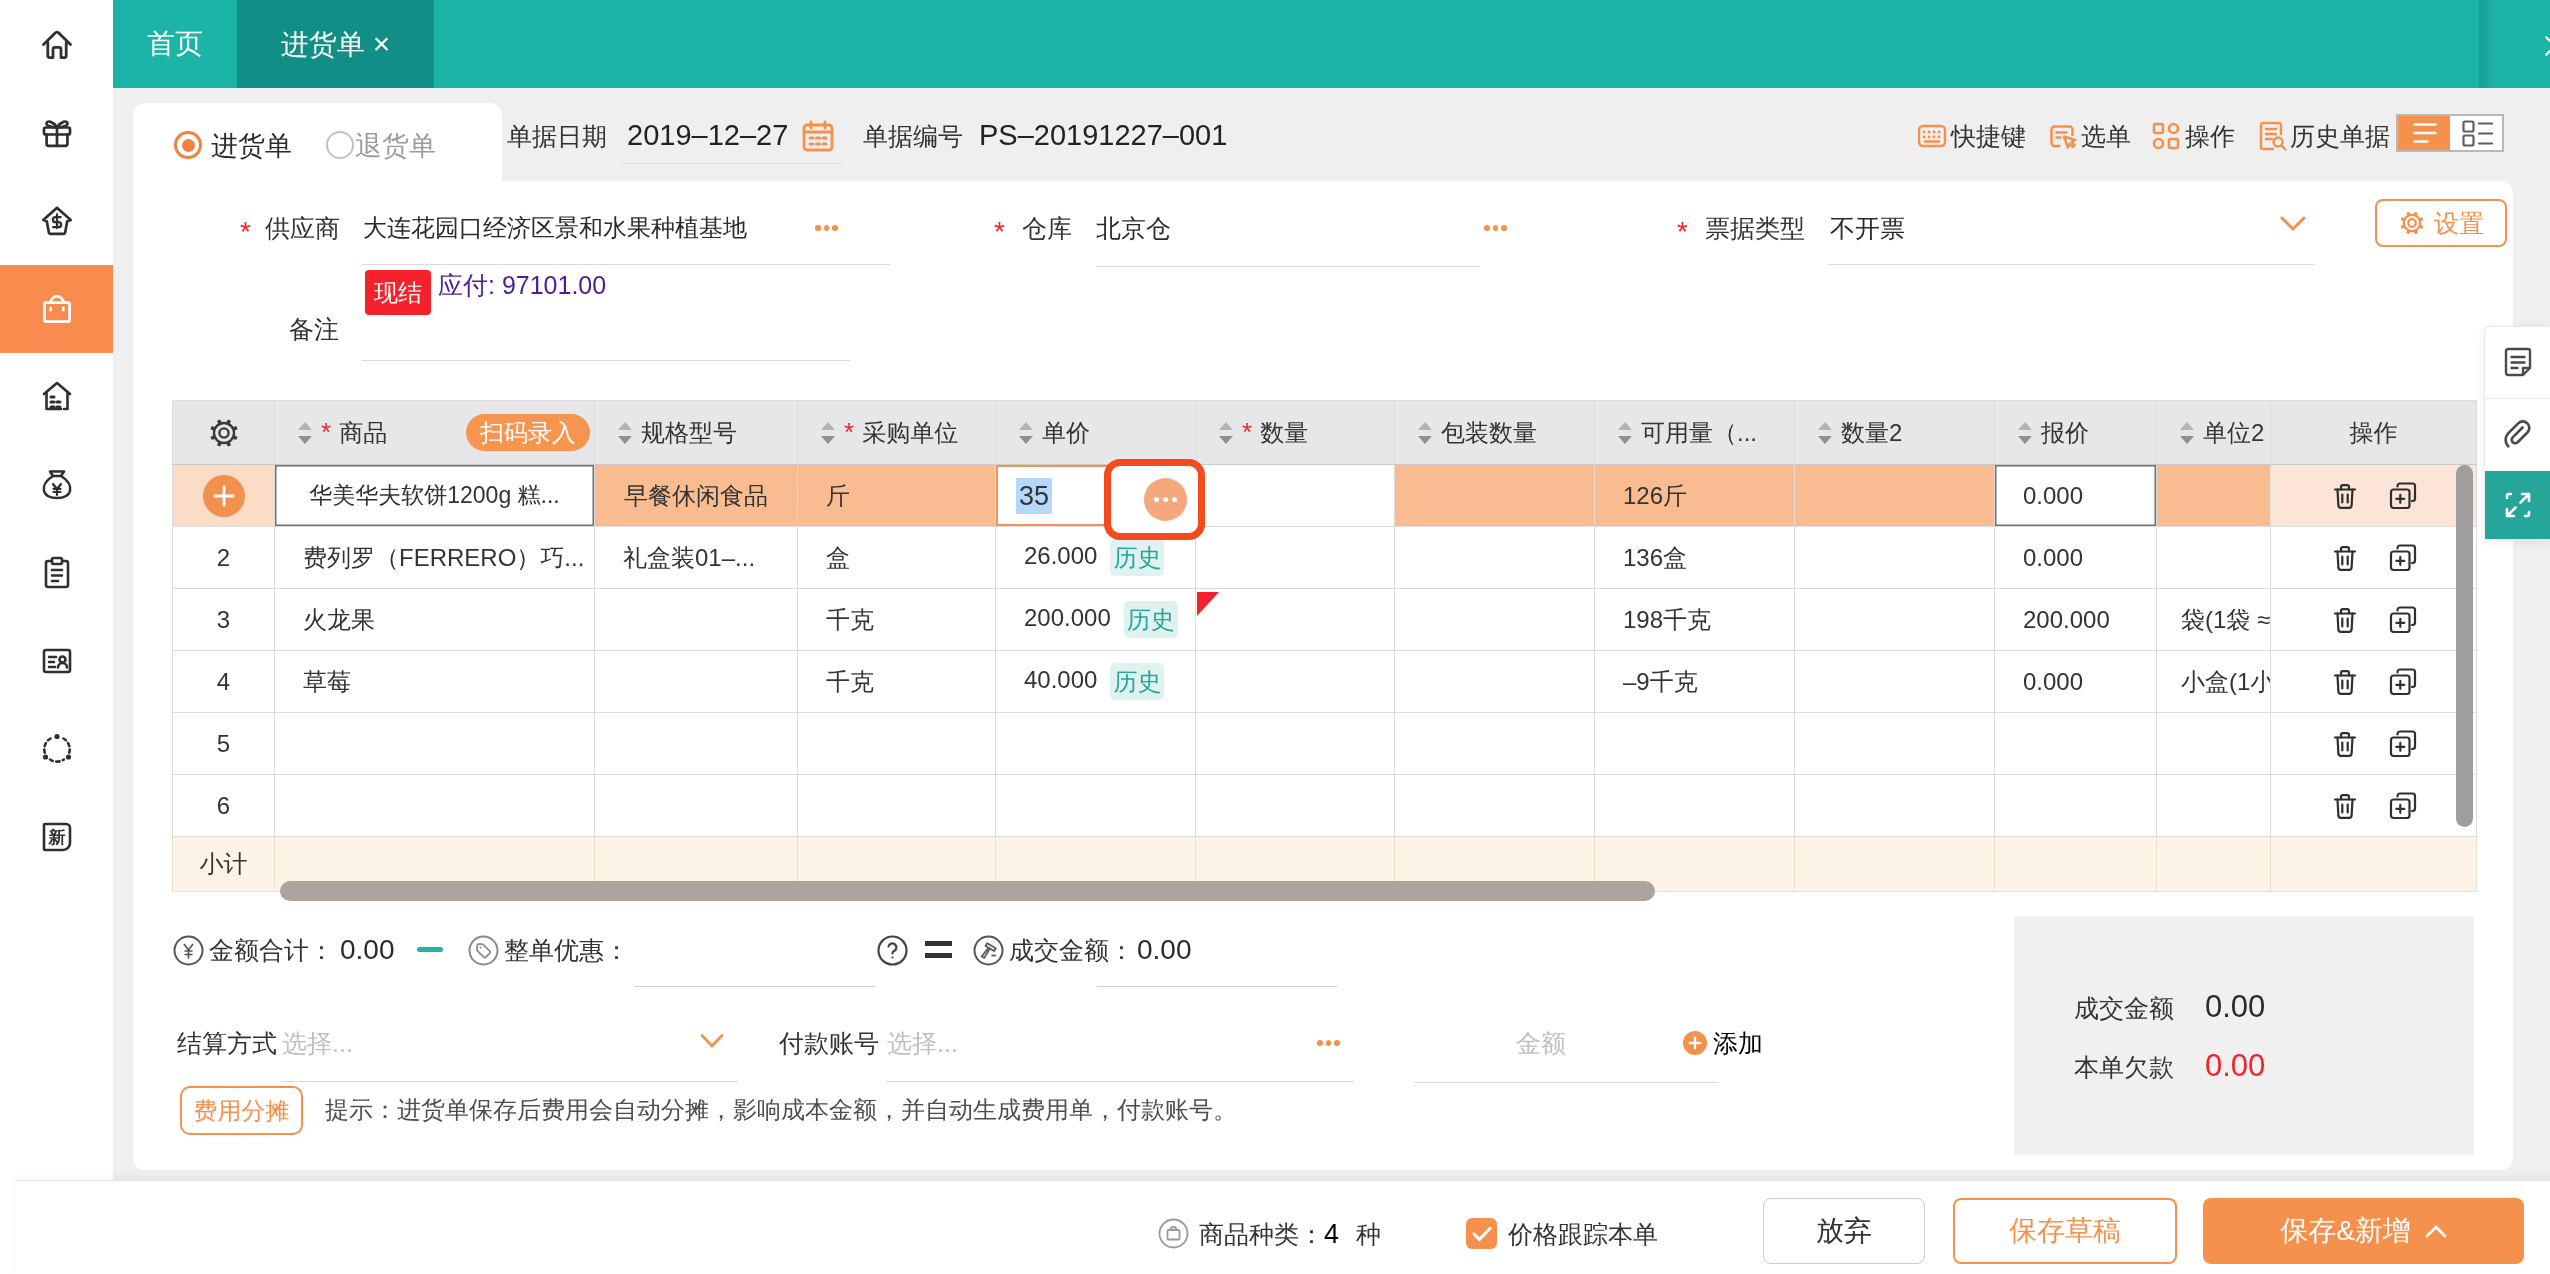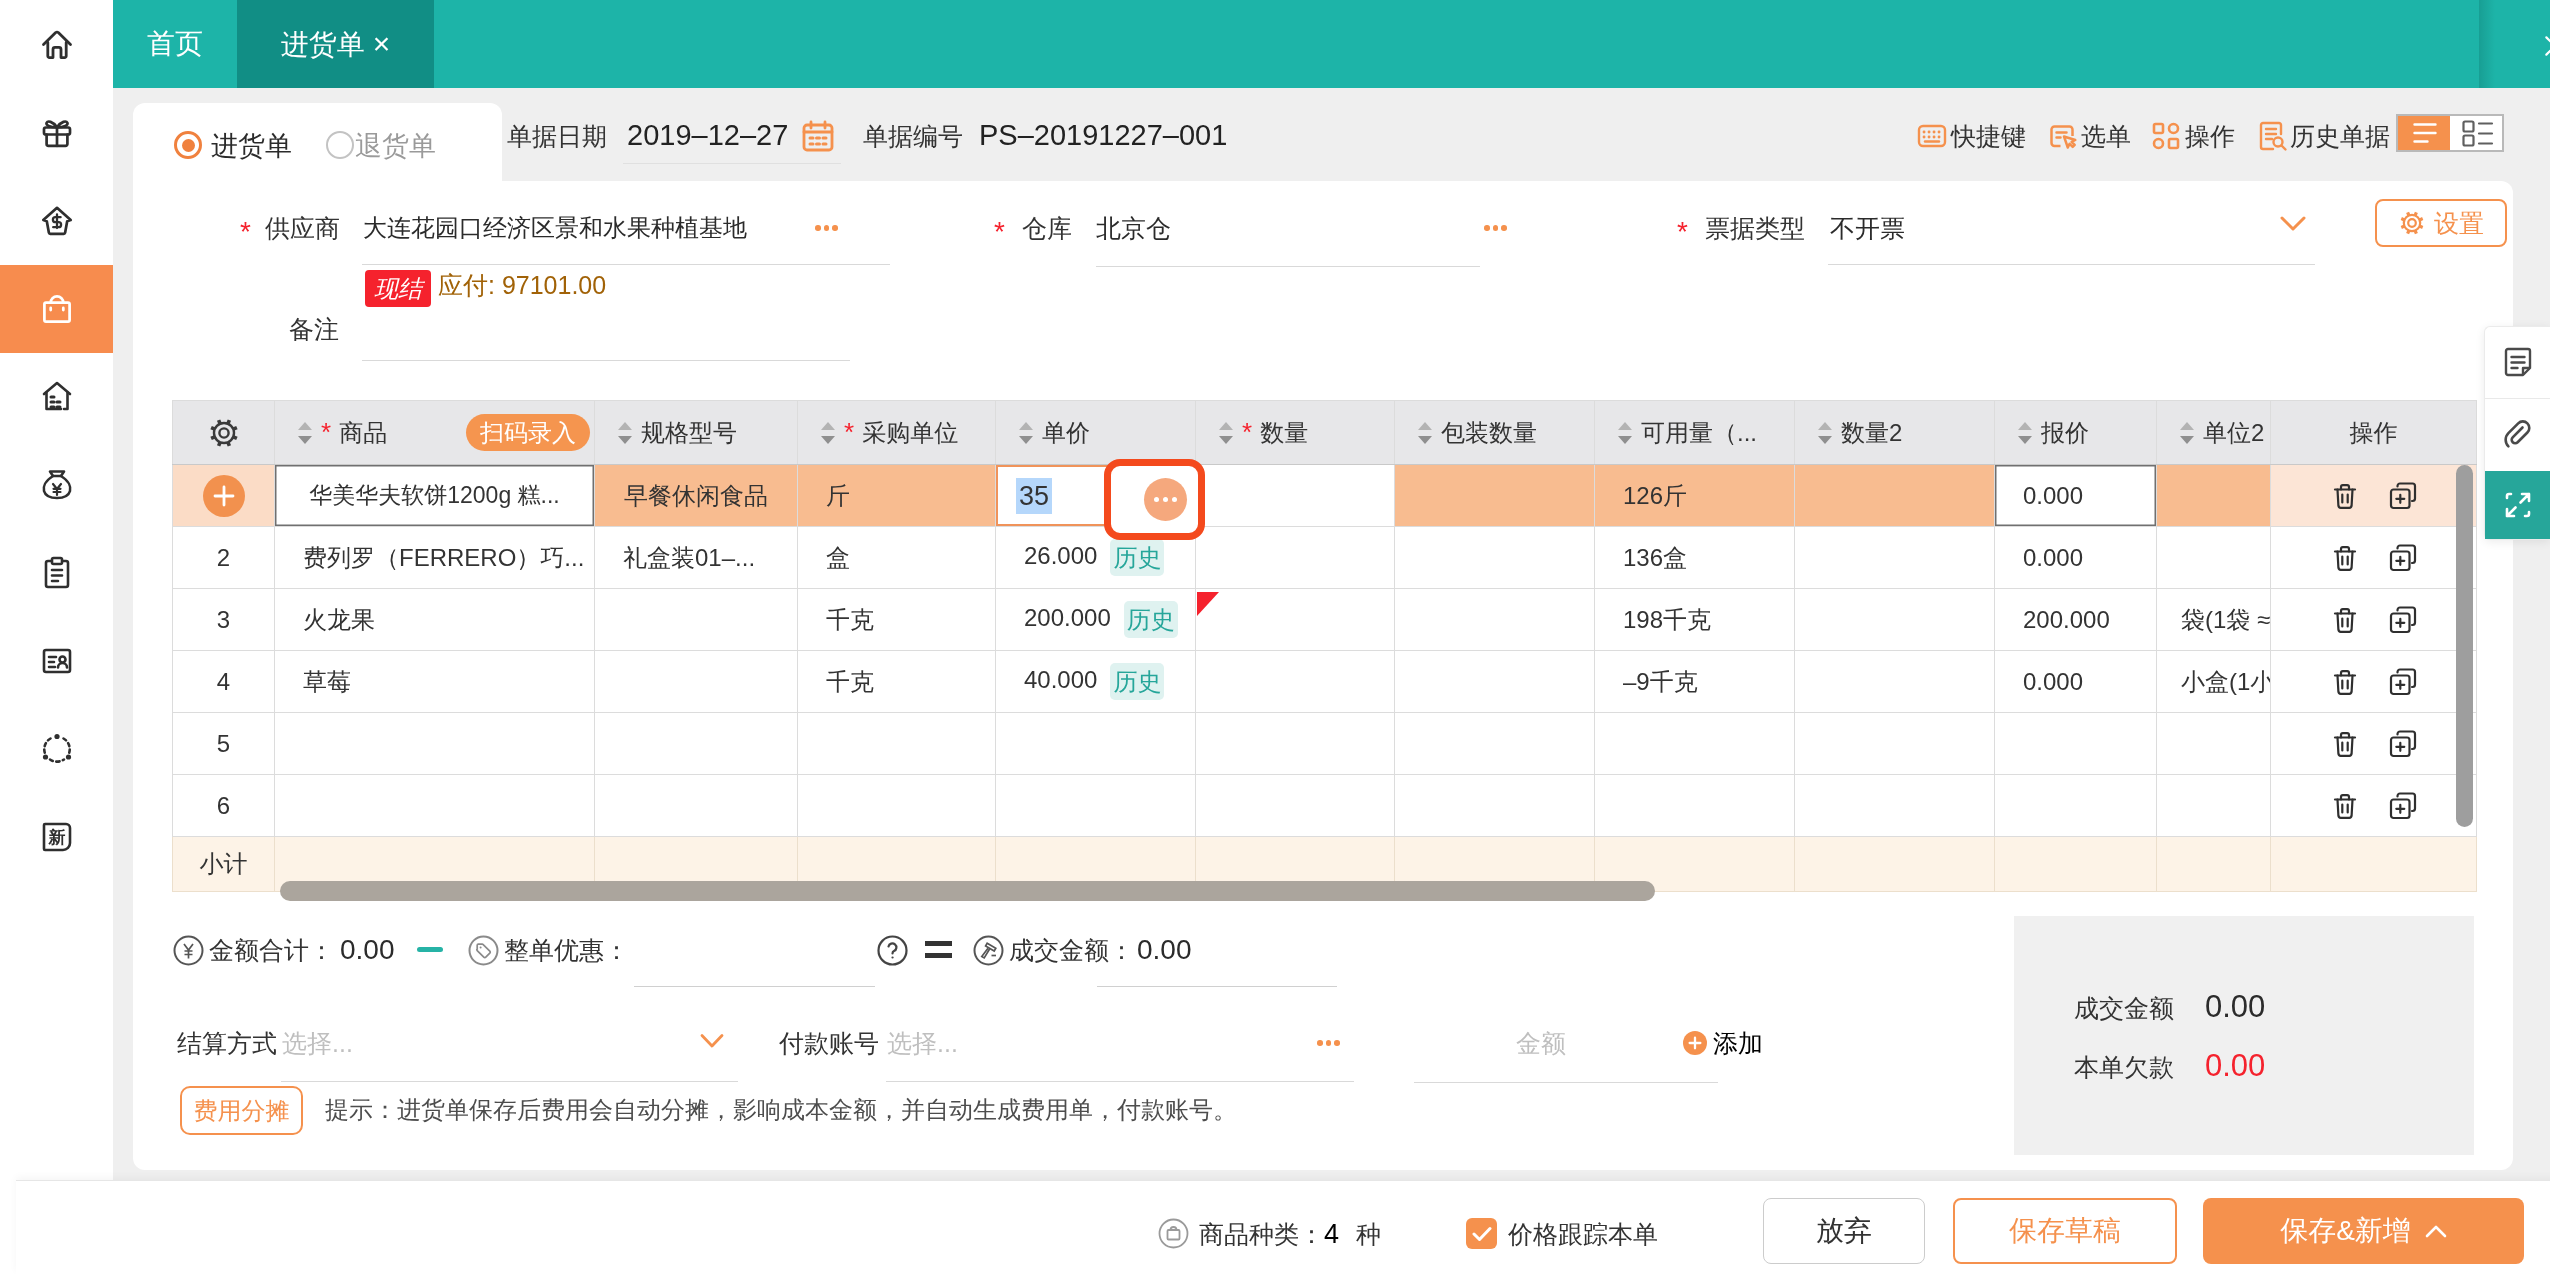--- a/index.html
+++ b/index.html
@@ -166,22 +166,22 @@
 
   <div class="btn btn-orange-o" style="left:2375px;top:199px;width:132px;height:48px;font-size:25px;gap:8px;">
     <svg width="28" height="28" viewBox="0 0 28 28" fill="none" stroke="#f5914d">
       <circle cx="14" cy="14" r="3.8" stroke-width="2.2"></circle>
       <circle cx="14" cy="14" r="8.2" stroke-width="2.2"></circle>
       <path d="M21.6 17.1 L24.7 18.4 M17.1 21.6 L18.4 24.7 M10.9 21.6 L9.6 24.7 M6.4 17.1 L3.3 18.4 M6.4 10.9 L3.3 9.6 M10.9 6.4 L9.6 3.3 M17.1 6.4 L18.4 3.3 M21.6 10.9 L24.7 9.6" stroke-width="3.2"></path>
     </svg>
     设置
   </div>
 
-  <div class="abs" style="left:365px;top:270px;width:66px;height:37px;background:#f5222d;border-radius:4px;color:#fff;font-size:24px;display:flex;align-items:center;justify-content:center;font-style:italic;">现结</div>
-  <div class="t" style="left:438px;top:285px;color:#a16207;font-size:25px;">应付: 97101.00</div>
+  <div class="abs" style="left:365px;top:270px;width:66px;height:45px;background:#f5222d;border-radius:4px;color:#fff;font-size:24px;display:flex;align-items:center;justify-content:center;">现结</div>
+  <div class="t" style="left:438px;top:285px;color:#4c1d95;font-size:25px;">应付: 97101.00</div>
 
   <div class="t" style="left:289px;top:329px;">备注</div>
   <div class="ul" style="left:362px;top:360px;width:488px;"></div>
 
   <div class="sidebar" id="sidebar">
     <div class="sideitem" style="top:1px;">
       <svg width="40" height="40" viewBox="0 0 40 40" fill="none" stroke="#2f2f2f" stroke-width="2.8" stroke-linecap="round" stroke-linejoin="round">
         <path d="M6.5 19.5 L18.7 7.6 a1.8 1.8 0 0 1 2.6 0 L33.5 19.5"></path>
         <path d="M10.8 17.5 V31 a1.6 1.6 0 0 0 1.6 1.6 H16 V24.4 a2 2 0 0 1 2-2 h4 a2 2 0 0 1 2 2 V32.6 h3.6 a1.6 1.6 0 0 0 1.6-1.6 V17.5"></path>
       </svg>

